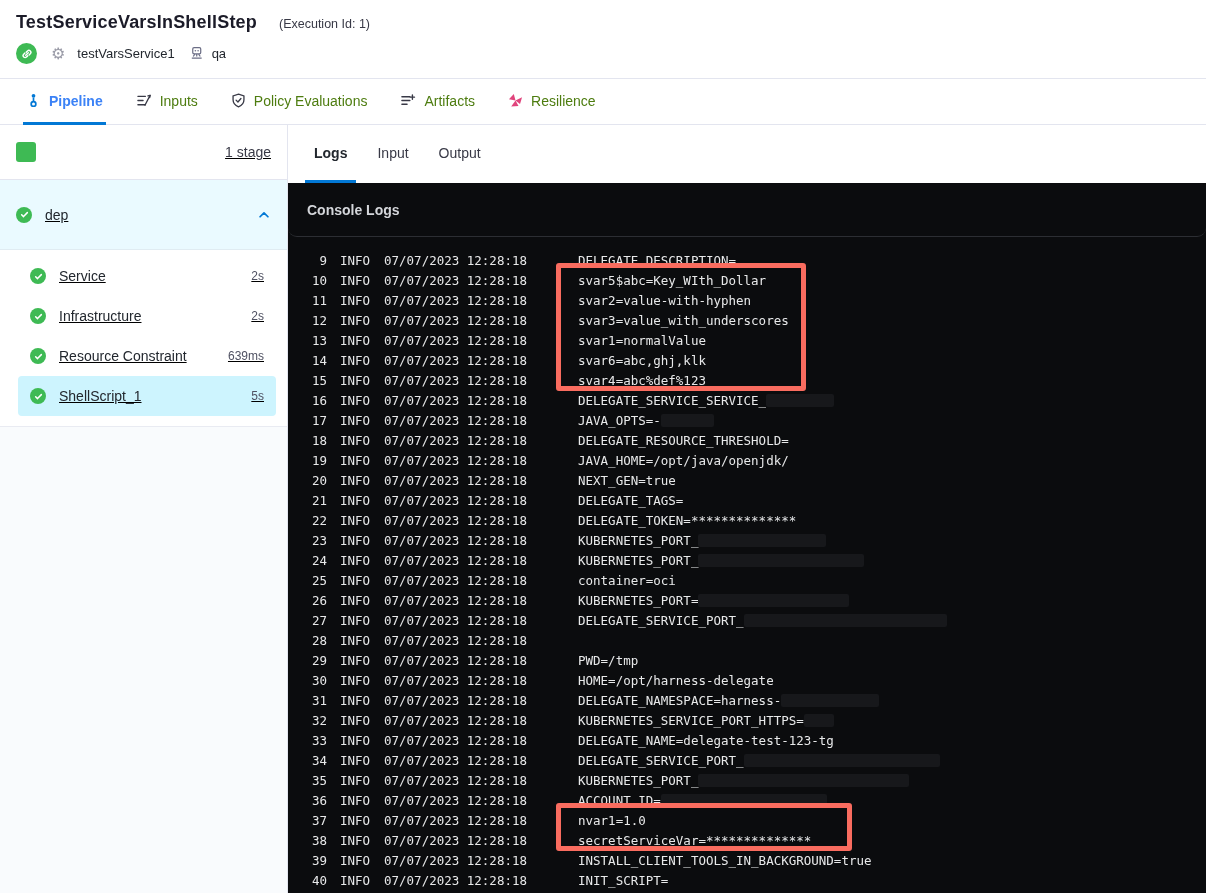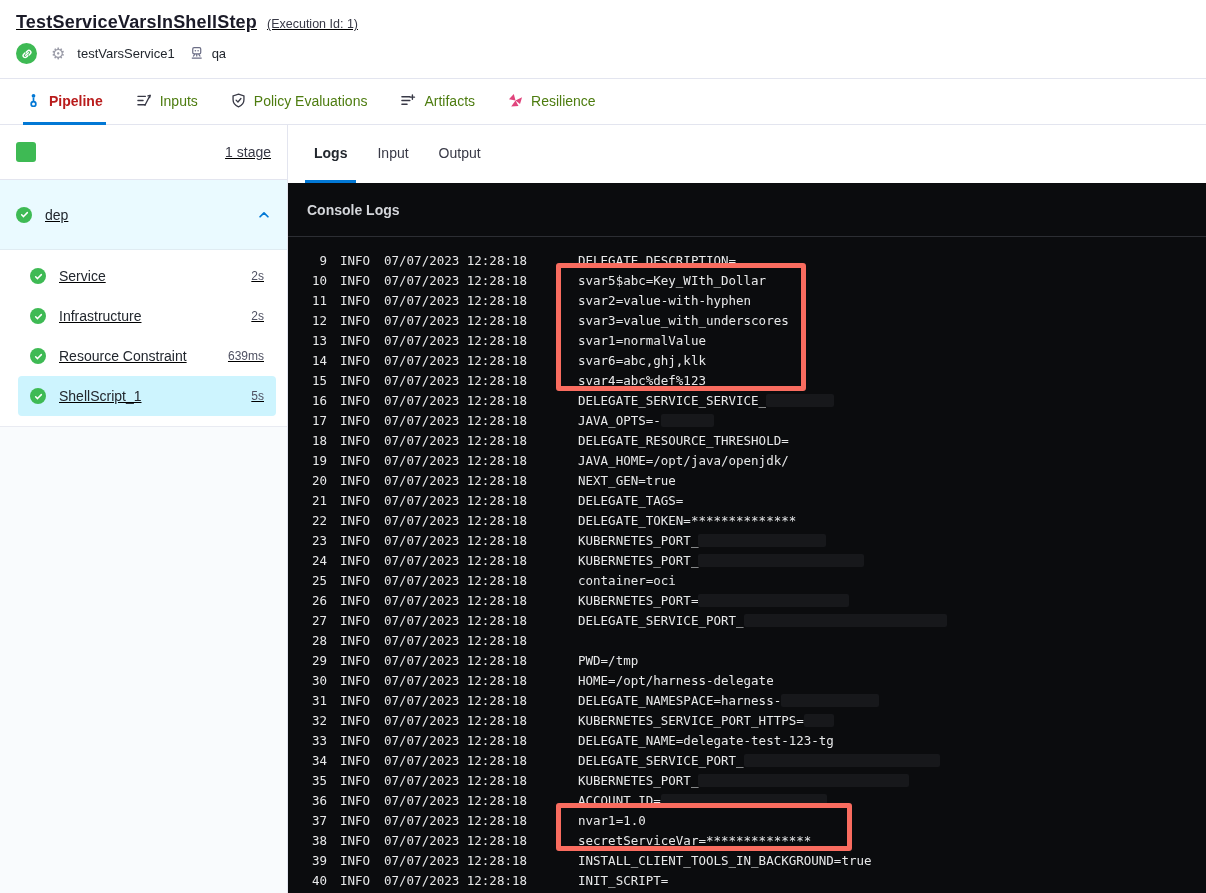--- a/index.html
+++ b/index.html
@@ -1,37 +1,37 @@
 <!DOCTYPE html>
 <html><head>
 <meta charset="utf-8">
 <style>
   * { margin:0; padding:0; box-sizing:border-box; }
   html,body { width:1206px; height:893px; overflow:hidden; background:#fff;
     font-family:"Liberation Sans","DejaVu Sans",sans-serif; }
 
   
   .header { height:79px; padding:12px 16px 0; background:#fff; border-bottom:1px solid #e3e5ef; }
-  .title-row { display:flex; align-items:baseline; gap:10px;text-decoration:underline; }
+  .title-row { display:flex; align-items:baseline; gap:22px; }
   .page-title { font-size:18px; font-weight:700; color:#1b1b28; letter-spacing:.2px; }
   .exec-id { font-size:12.5px; color:#383946; }
   .meta-row { display:flex; align-items:center; margin-top:10px; }
   .link-badge { width:21px; height:21px; border-radius:50%; background:#3eba54;
     display:inline-flex; align-items:center; justify-content:center; flex:none; }
   .gear-glyph { font-family:"DejaVu Sans",sans-serif; font-size:16px; color:#9b9ca8; margin-left:14px; line-height:1; }
   .svc-name { font-size:13px; color:#22272e; margin-left:12px; }
   .env-icon { margin-left:14px; display:inline-flex; }
   .env-name { font-size:13px; color:#22272e; margin-left:8px; }
 
   
   .tabbar { height:46px; background:#fff; border-bottom:1px solid #e3e5ef;
     display:flex; align-items:stretch; padding-left:23px; gap:27px; }
   .tab { display:flex; align-items:center; gap:8px; font-size:14px; color:#4d7c0f;
     padding:0 3px; border-bottom:3px solid transparent; margin-bottom:-1px; cursor:pointer; }
-  .tab.active { color:#b91c1c; font-weight:700; border-bottom-color:#0278d5; }
+  .tab.active { color:#3b82f6; font-weight:700; border-bottom-color:#0278d5; }
   .tab .ticon { display:inline-flex; }
 
   
   .main { display:flex; height:768px; }
 
   .sidebar { width:288px; flex:none; border-right:1px solid #e3e5ef; background:#fff;
     display:flex; flex-direction:column;text-decoration:underline; }
   .stage-row { height:55px; flex:none; display:flex; align-items:center; padding:0 16px;
     border-bottom:1px solid #e3e5ef; background:#fff; }
   .stage-square { width:20px; height:20px; border-radius:3px; background:#3eba54; }
@@ -51,21 +51,21 @@
   .sidebar-fill { flex:1; background:#f9fbfd; }
 
   
   .logpane { flex:1; display:flex; flex-direction:column; background:#fff; min-width:0; }
   .logtabs { height:58px; flex:none; display:flex; align-items:stretch; padding-left:17px; gap:12px; background:#fff; }
   .logtab { display:flex; align-items:center; padding:0 9px; font-size:14px; color:#383946;
     border-bottom:3px solid transparent; cursor:pointer; }
   .logtab.active { font-weight:700; color:#22272e; border-bottom-color:#0278d5; }
   .console { flex:1; background:#0b0c0e; display:flex; flex-direction:column; min-height:0; }
   .console-head { height:54px; flex:none; display:flex; align-items:center; padding:0 19px;
-    border-bottom:1px solid #2c2e33; }
+    border-bottom:1px solid #2c2e33;border-radius:9px; }
   .console-title { font-size:14px; font-weight:700; color:#d4d6da; }
   .loglines { flex:1; position:relative; padding-top:13px; overflow:hidden;
     font-family:"DejaVu Sans Mono",monospace; font-size:12.5px; color:#e8e9ea; }
   .log-line { height:20px; display:flex; align-items:center; white-space:pre; }
   .ln-num { width:39px; text-align:right; flex:none; }
   .ln-lvl { margin-left:13px; width:44px; flex:none; }
   .ln-ts  { width:143px; flex:none; }
   .ln-msg { margin-left:51px; display:flex; align-items:center; }
   .redact { display:inline-block; height:13px; background:#17181b; border-radius:2px; }
   .lnk { text-decoration:underline; }

